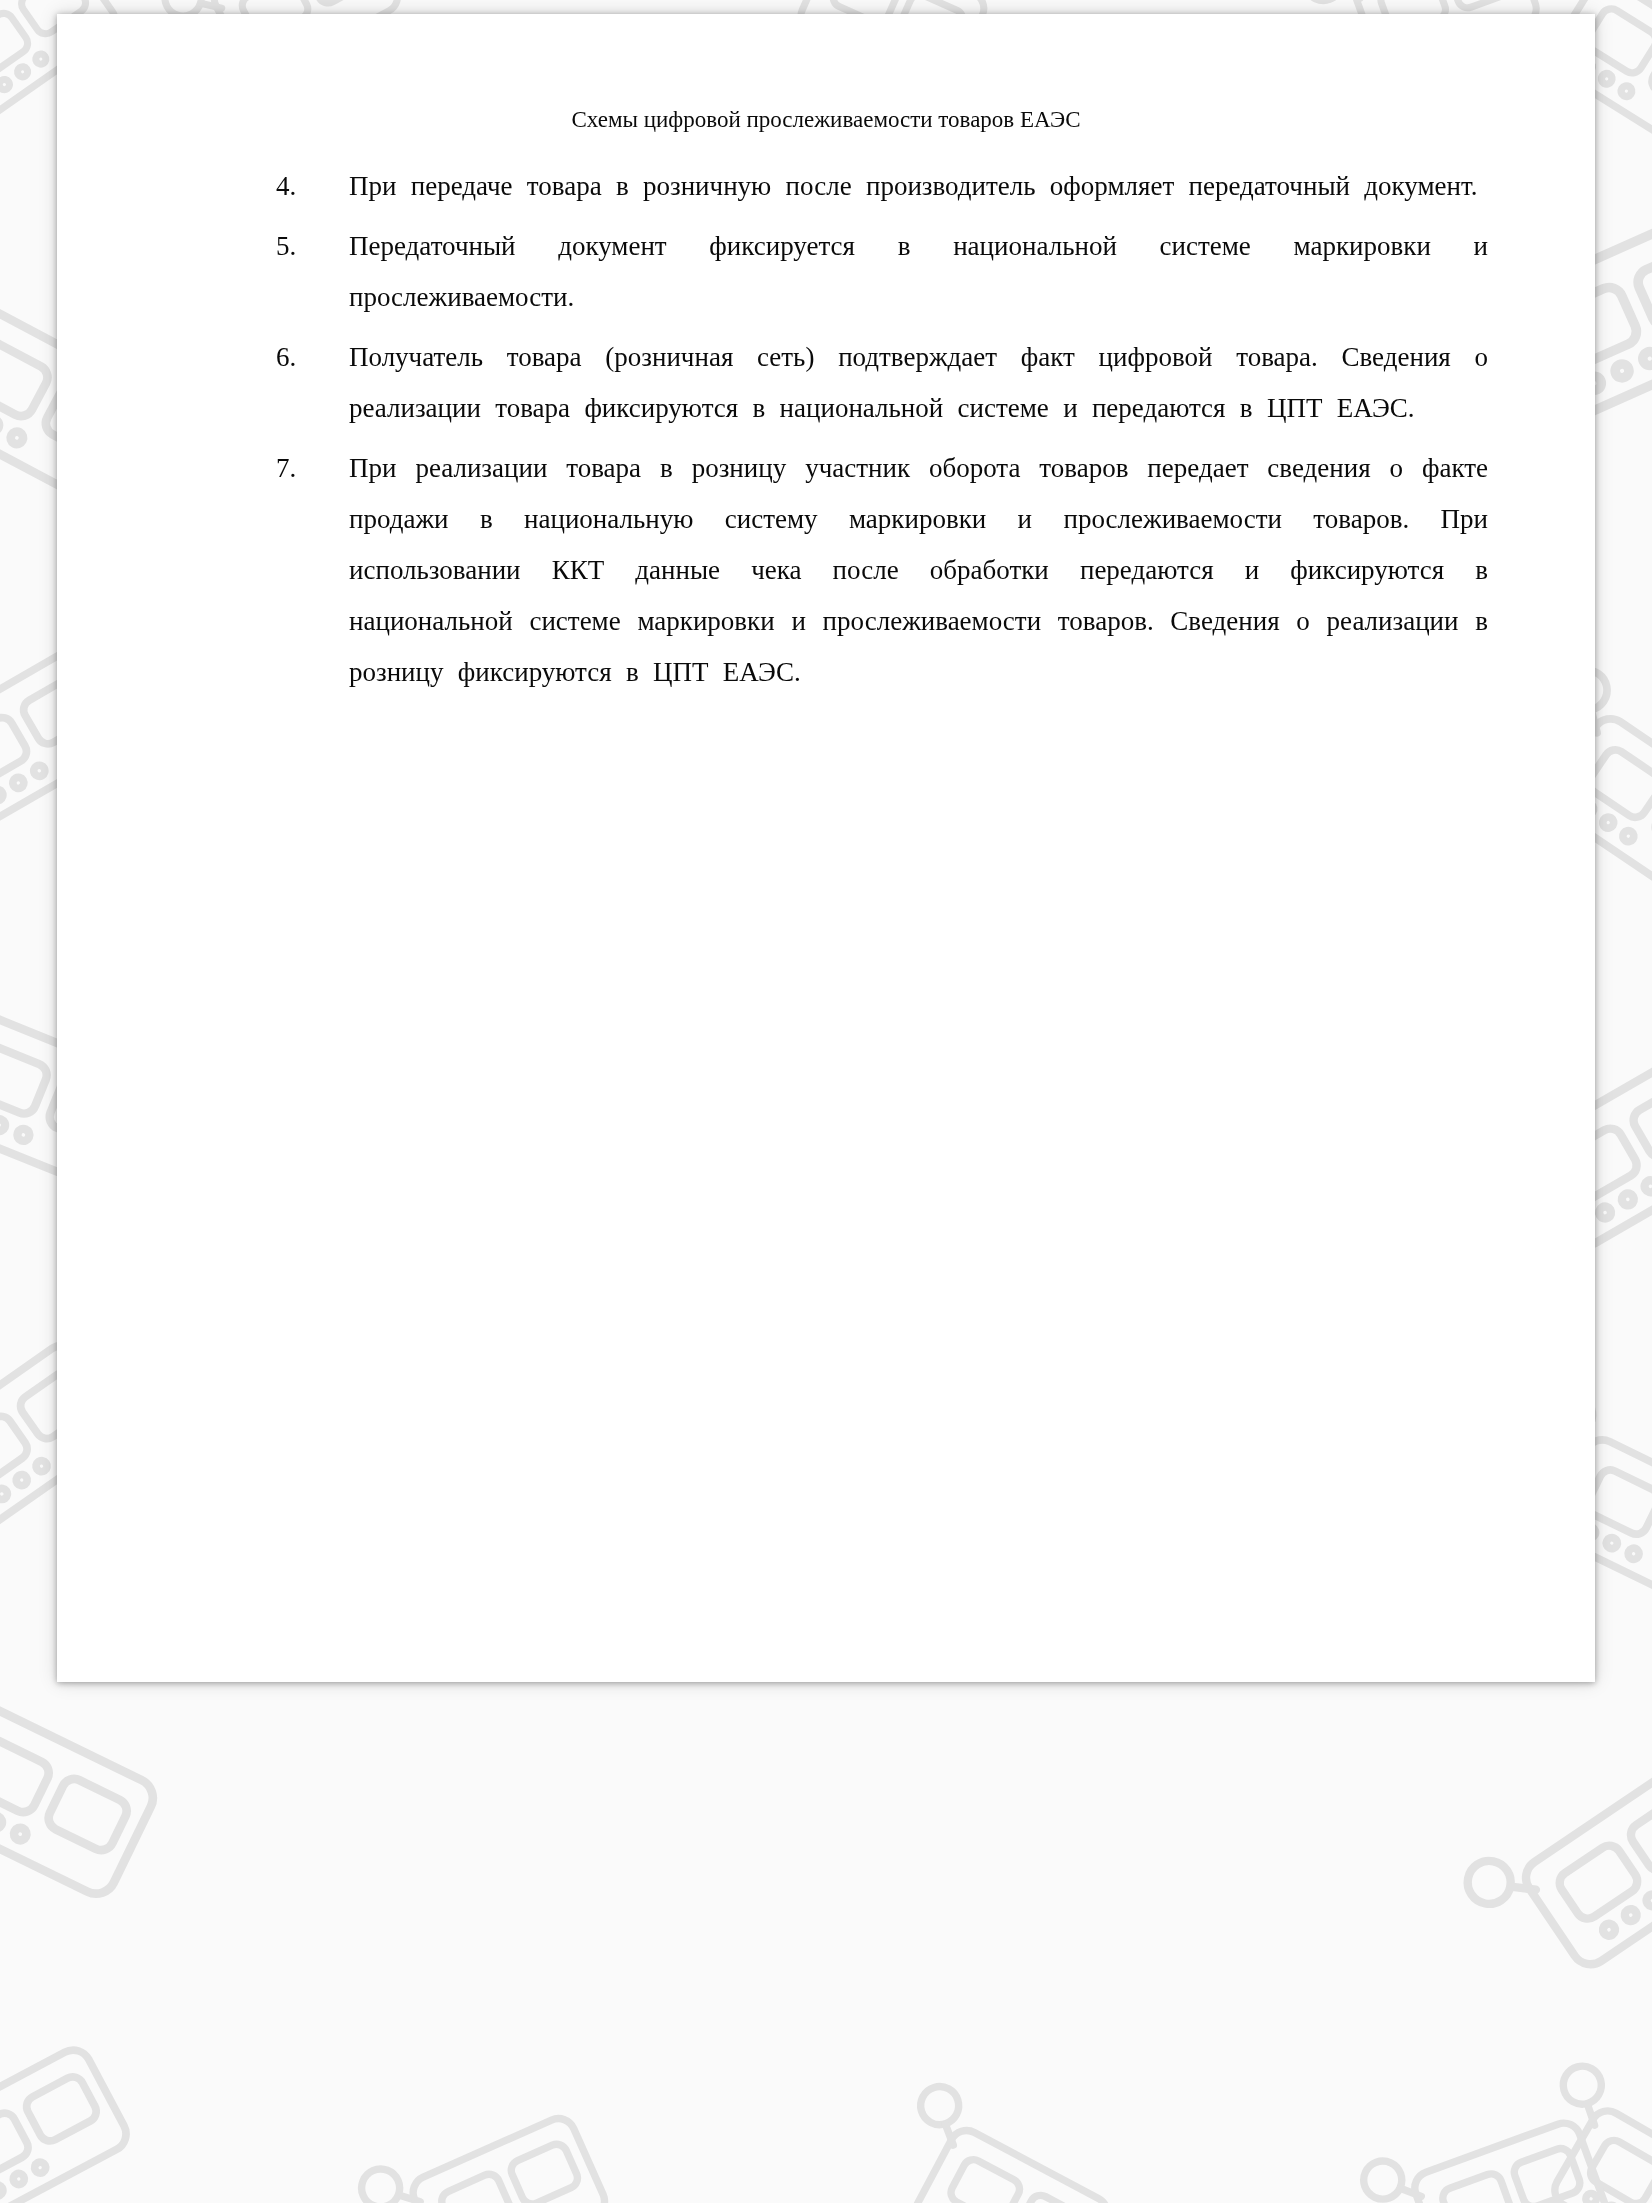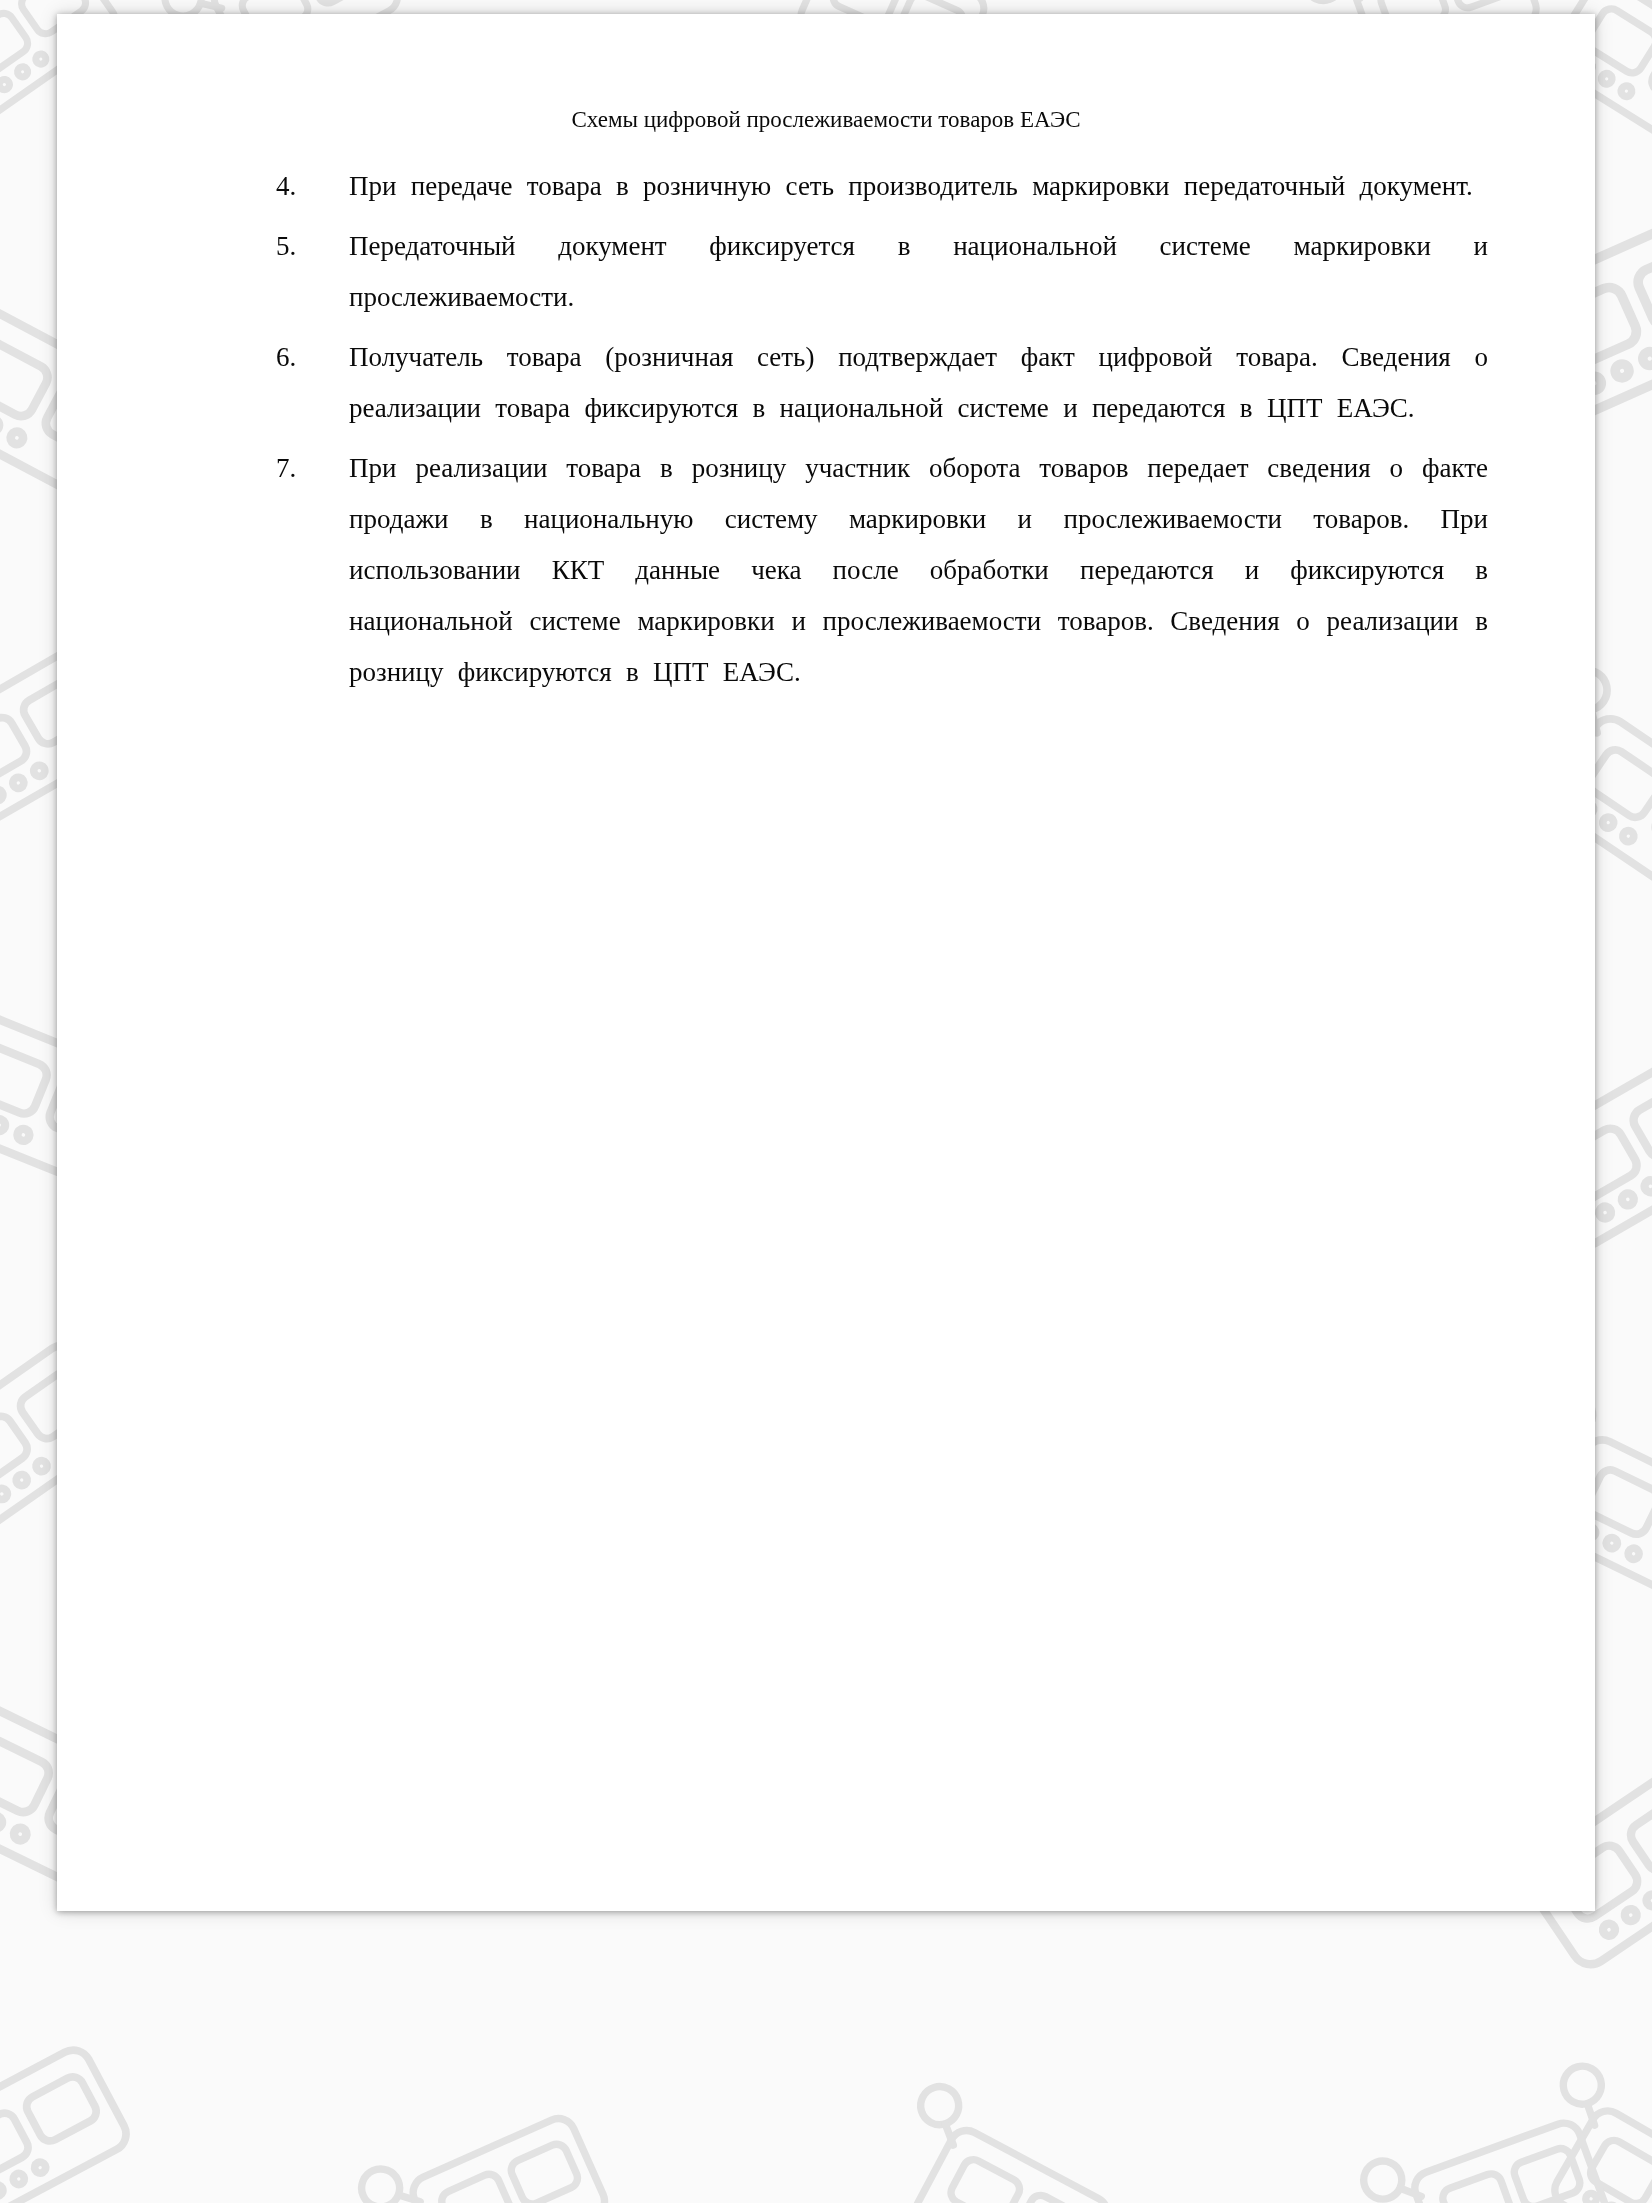--- a/index.html
+++ b/index.html
@@ -28,21 +28,21 @@
     width: 1653px; height: 2204px;
   }
   .wm use {
     fill: none;
     stroke: var(--watermark-stroke);
   }
   
   .sheet {
     position: absolute;
     left: 57px; top: 13.8px;
-    width: 1538px; height: 1897px;
+    width: 1538px; height: 1668px;
     background: var(--page-bg);
     box-shadow: 0 0.9px 6.4px rgba(0,0,0,0.35), 0 0 18.4px rgba(0,0,0,0.14);
     color: var(--text-color);
   }
   .doc-header {
     position: absolute;
     top: 92px; left: 0;
     width: 100%;
     text-align: center;
     font-size: 23px;
@@ -123,21 +123,21 @@
     <use href="#wm-tag" transform="translate(1630,2396) rotate(-20) scale(1.15)"></use>
   </svg>
 
   <div class="sheet">
 
     <div class="doc-header">Схемы цифровой прослеживаемости товаров ЕАЭС</div>
 
     <ol class="doc-list">
       <li class="doc-item">
         <span class="num">4.</span>
-        <span class="txt">При передаче товара в розничную сеть производитель маркировки передаточный документ.</span>
+        <span class="txt">При передаче товара в розничную после производитель оформляет передаточный документ.</span>
       </li>
       <li class="doc-item">
         <span class="num">5.</span>
         <span class="txt">Передаточный документ фиксируется в национальной системе маркировки и прослеживаемости.</span>
       </li>
       <li class="doc-item">
         <span class="num">6.</span>
         <span class="txt">Получатель товара (розничная сеть) подтверждает факт цифровой товара. Сведения о реализации товара фиксируются в национальной системе и передаются в ЦПТ ЕАЭС.</span>
       </li>
       <li class="doc-item">

